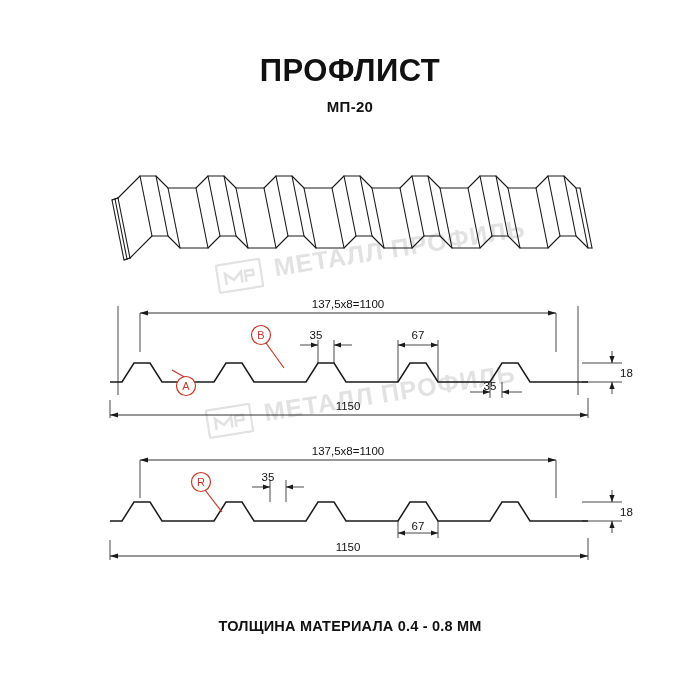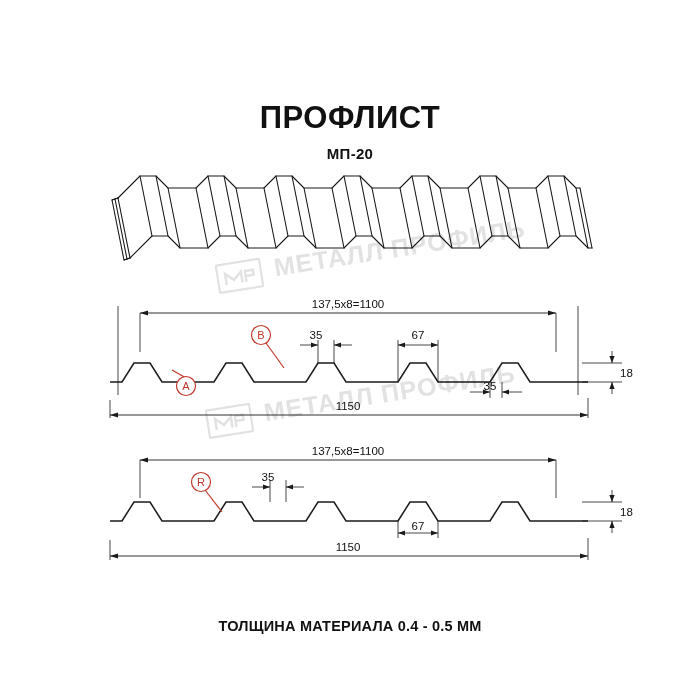--- a/index.html
+++ b/index.html
@@ -21,21 +21,20 @@
     height: 700px;
   }
 
   
   .header {
     position: absolute;
     top: 55px;
     left: 0;
     width: 700px;
     text-align: center;
-    margin-top: 47px;
   }
   .title {
     font-size: 31px;
     font-weight: bold;
     letter-spacing: 0.5px;
     color: #111;
     line-height: 1.05;
   }
   .subtitle {
     margin-top: 10px;
@@ -321,15 +320,15 @@
       <text x="348" y="551" text-anchor="middle" font-family="Liberation Sans, sans-serif" font-size="11.5" fill="#111">1150</text>
 
       <g>
         <line x1="205" y1="490" x2="222" y2="512" stroke="#c0392b" stroke-width="1.2"></line>
         <circle cx="201" cy="482" r="9.5" fill="#ffffff" stroke="#c0392b" stroke-width="1.2"></circle>
         <text x="201" y="486" text-anchor="middle" font-family="Liberation Sans, sans-serif" font-size="11" fill="#c0392b">R</text>
       </g>
     </g>
   </svg>
 
-  <div class="footer">ТОЛЩИНА МАТЕРИАЛА 0.4 - 0.5 ММ</div>
+  <div class="footer">ТОЛЩИНА МАТЕРИАЛА 0.4 - 0.8 ММ</div>
 
 </div>
 
 </body></html>

